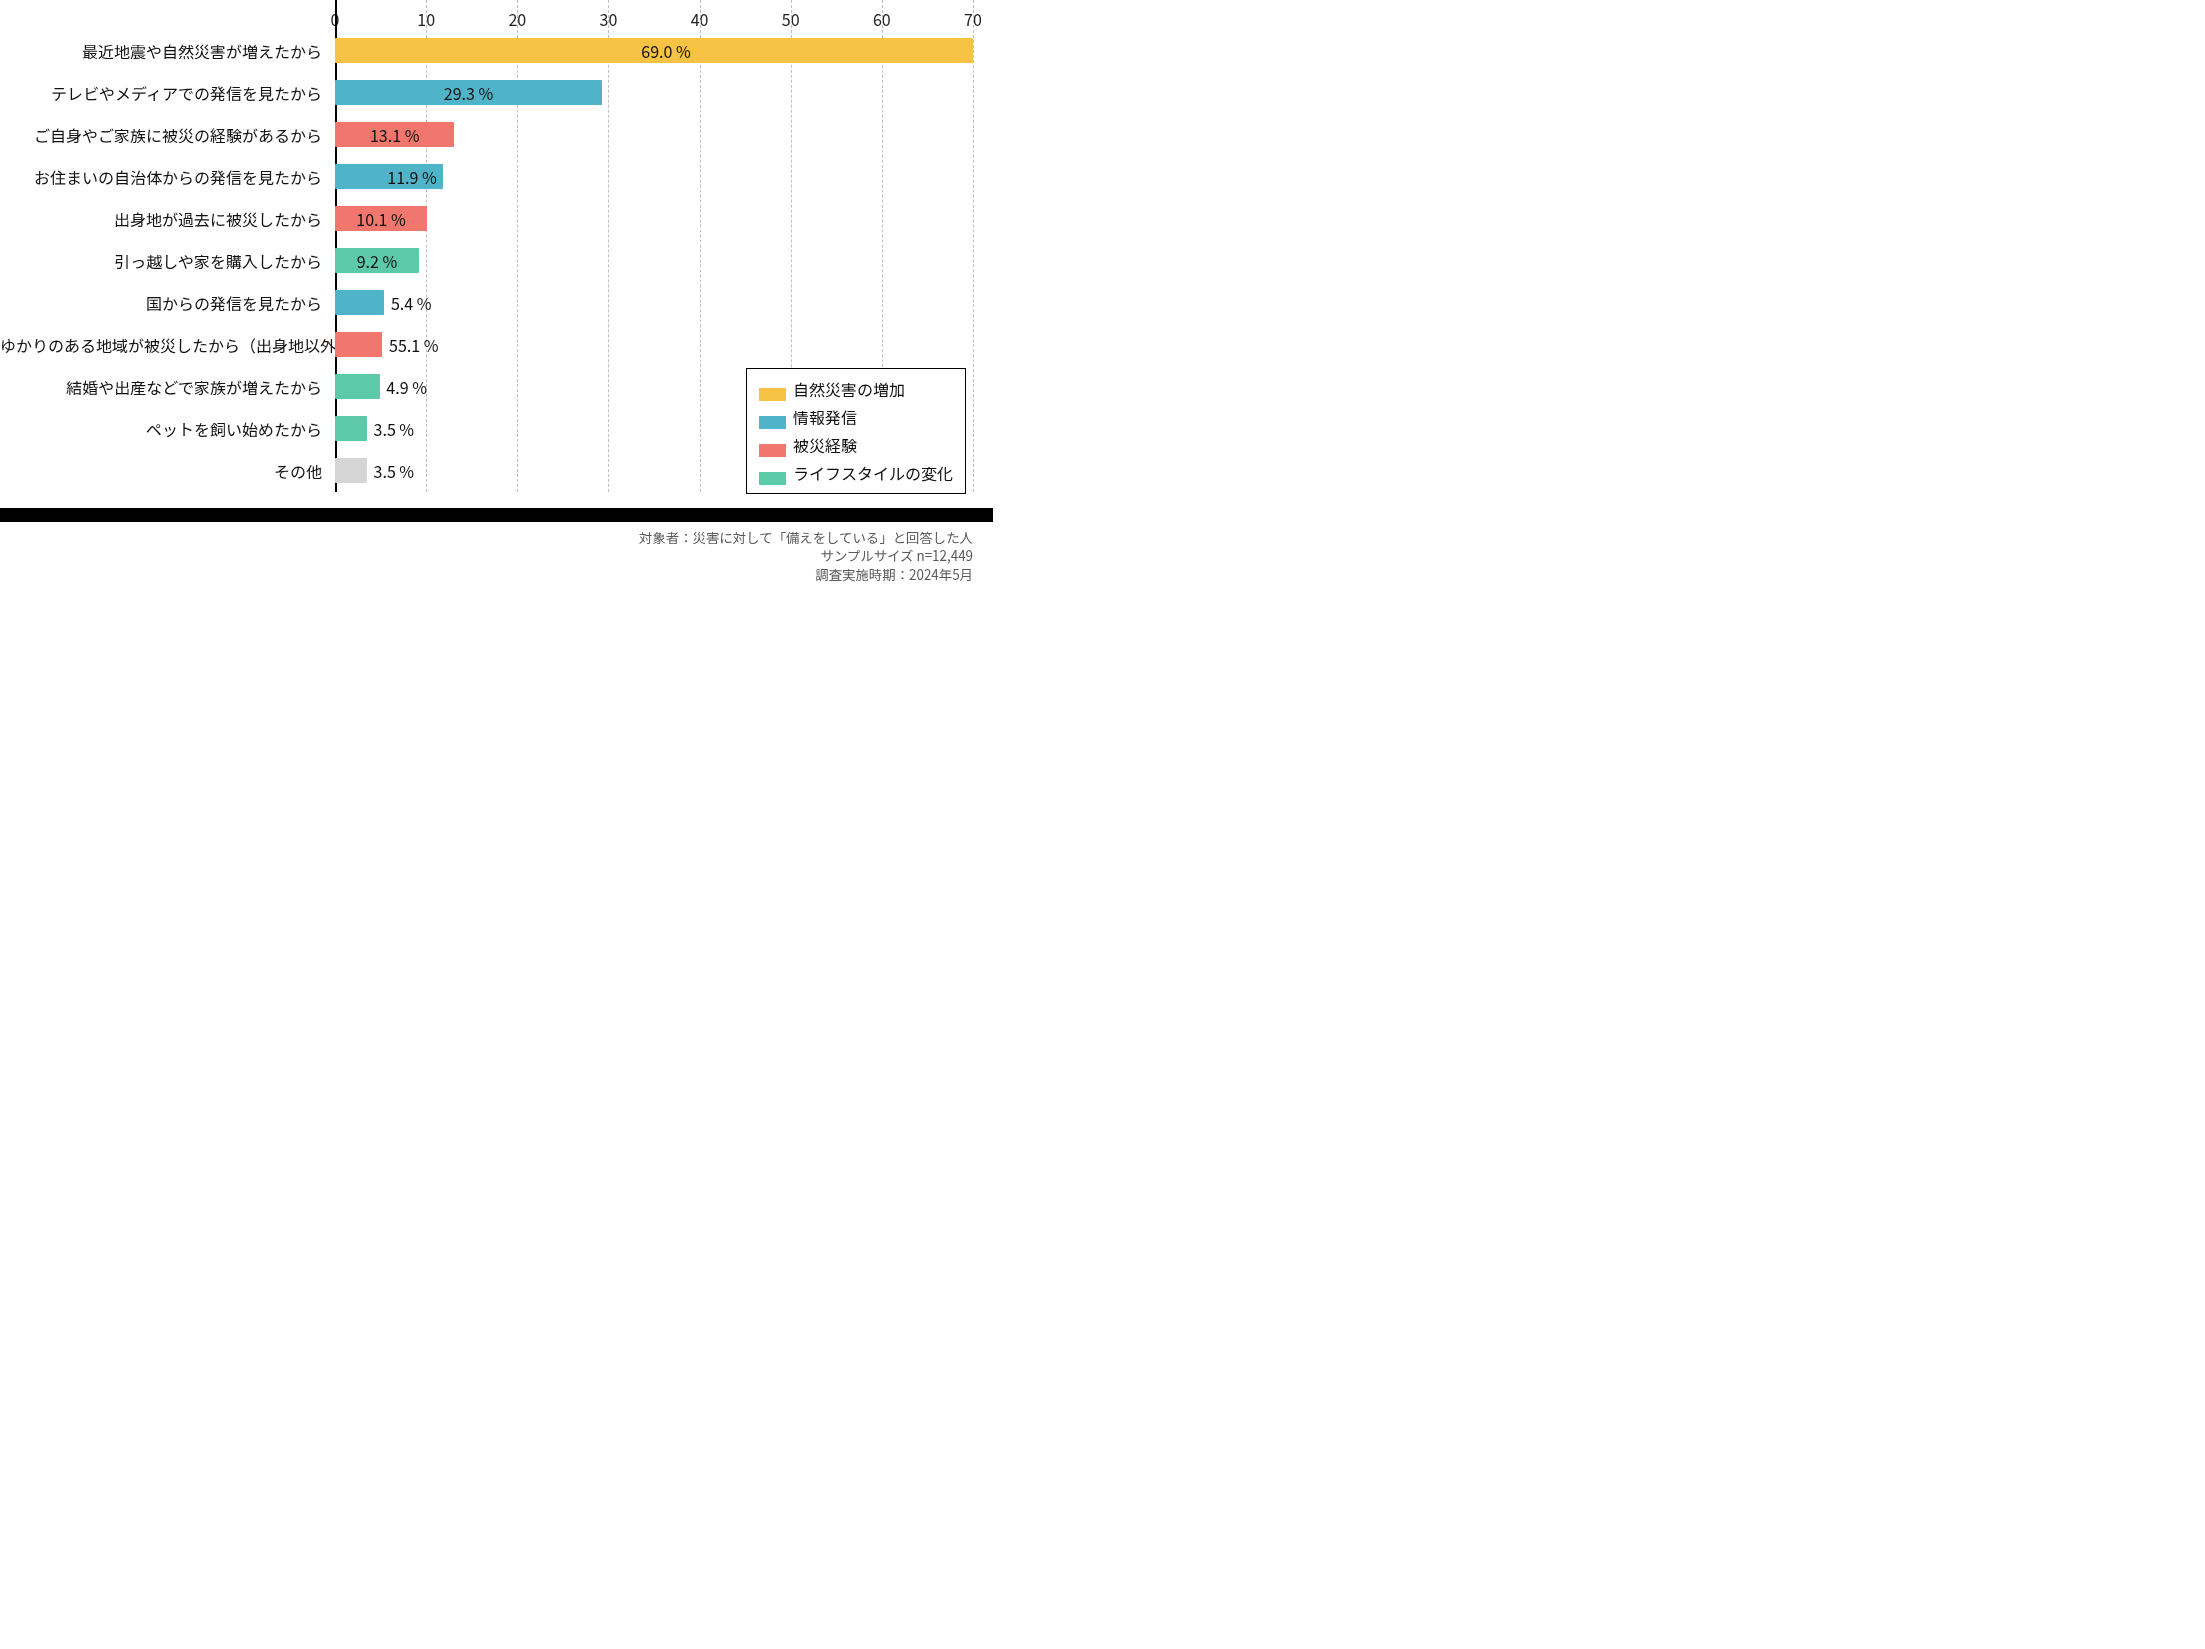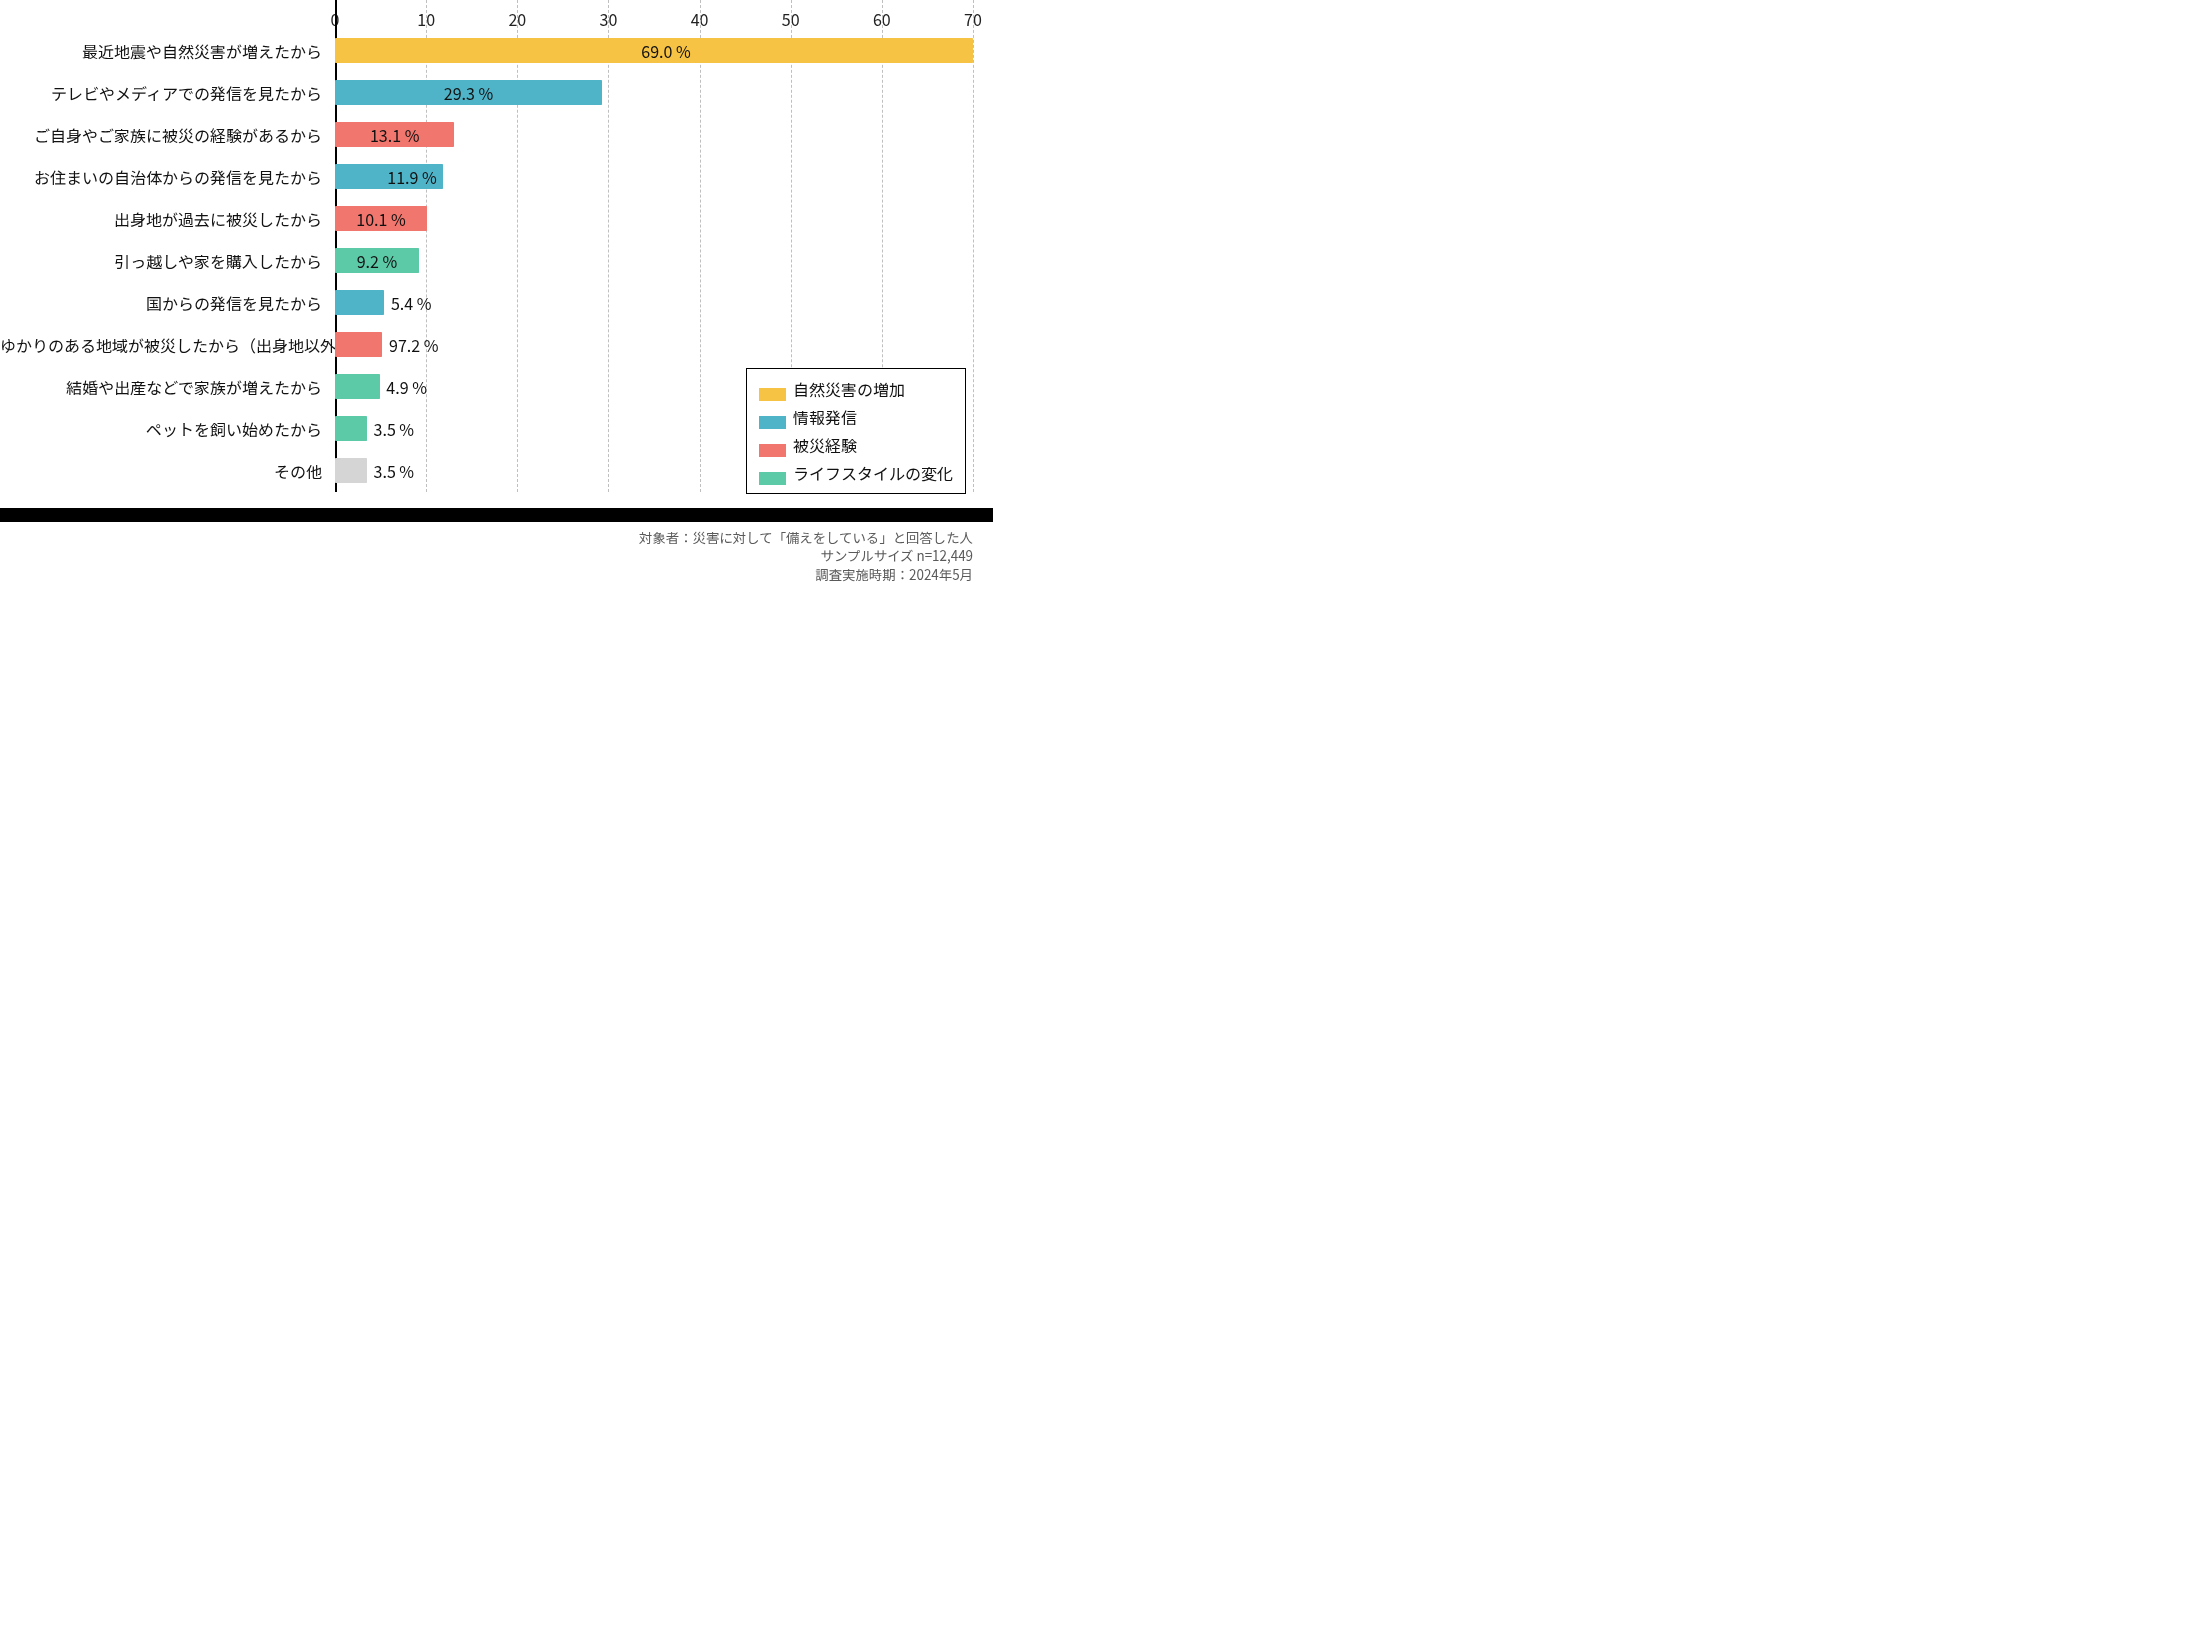--- a/index.html
+++ b/index.html
@@ -193,21 +193,21 @@
           </div>
         </div>
         <div class="bar-row">
           <div class="cat-label">国からの発信を見たから</div>
           <div class="bar" style="width: 7.71429%; background: rgb(80, 180, 200); position: relative; display: flex; align-items: center; justify-content: flex-end;"></div>
           <div class="val-label">5.4 %</div>
         </div>
         <div class="bar-row">
           <div class="cat-label">ゆかりのある地域が被災したから（出身地以外）</div>
           <div class="bar" style="width: 7.42857%; background: rgb(241, 119, 110); position: relative; display: flex; align-items: center; justify-content: flex-end;"></div>
-          <div class="val-label">97.2 %</div>
+          <div class="val-label">55.1 %</div>
         </div>
         <div class="bar-row">
           <div class="cat-label">結婚や出産などで家族が増えたから</div>
           <div class="bar" style="width: 7%; background: rgb(92, 201, 167); position: relative; display: flex; align-items: center; justify-content: flex-end;"></div>
           <div class="val-label">4.9 %</div>
         </div>
         <div class="bar-row">
           <div class="cat-label">ペットを飼い始めたから</div>
           <div class="bar" style="width: 5%; background: rgb(92, 201, 167); position: relative; display: flex; align-items: center; justify-content: flex-end;"></div>
           <div class="val-label">3.5 %</div>

